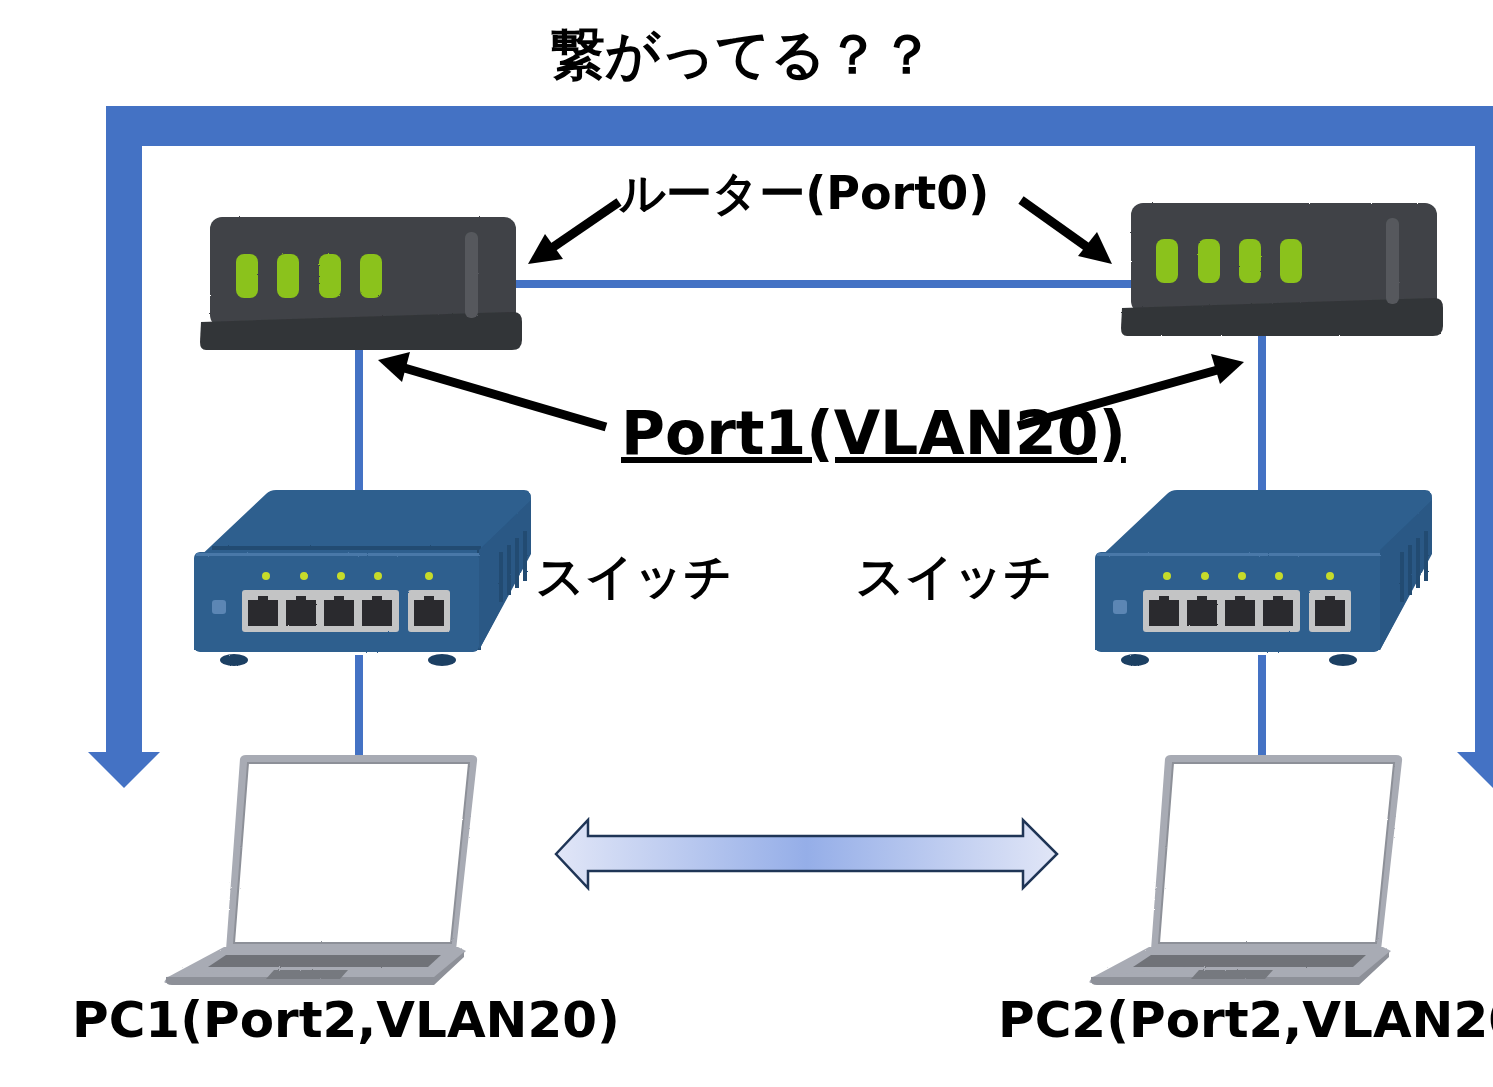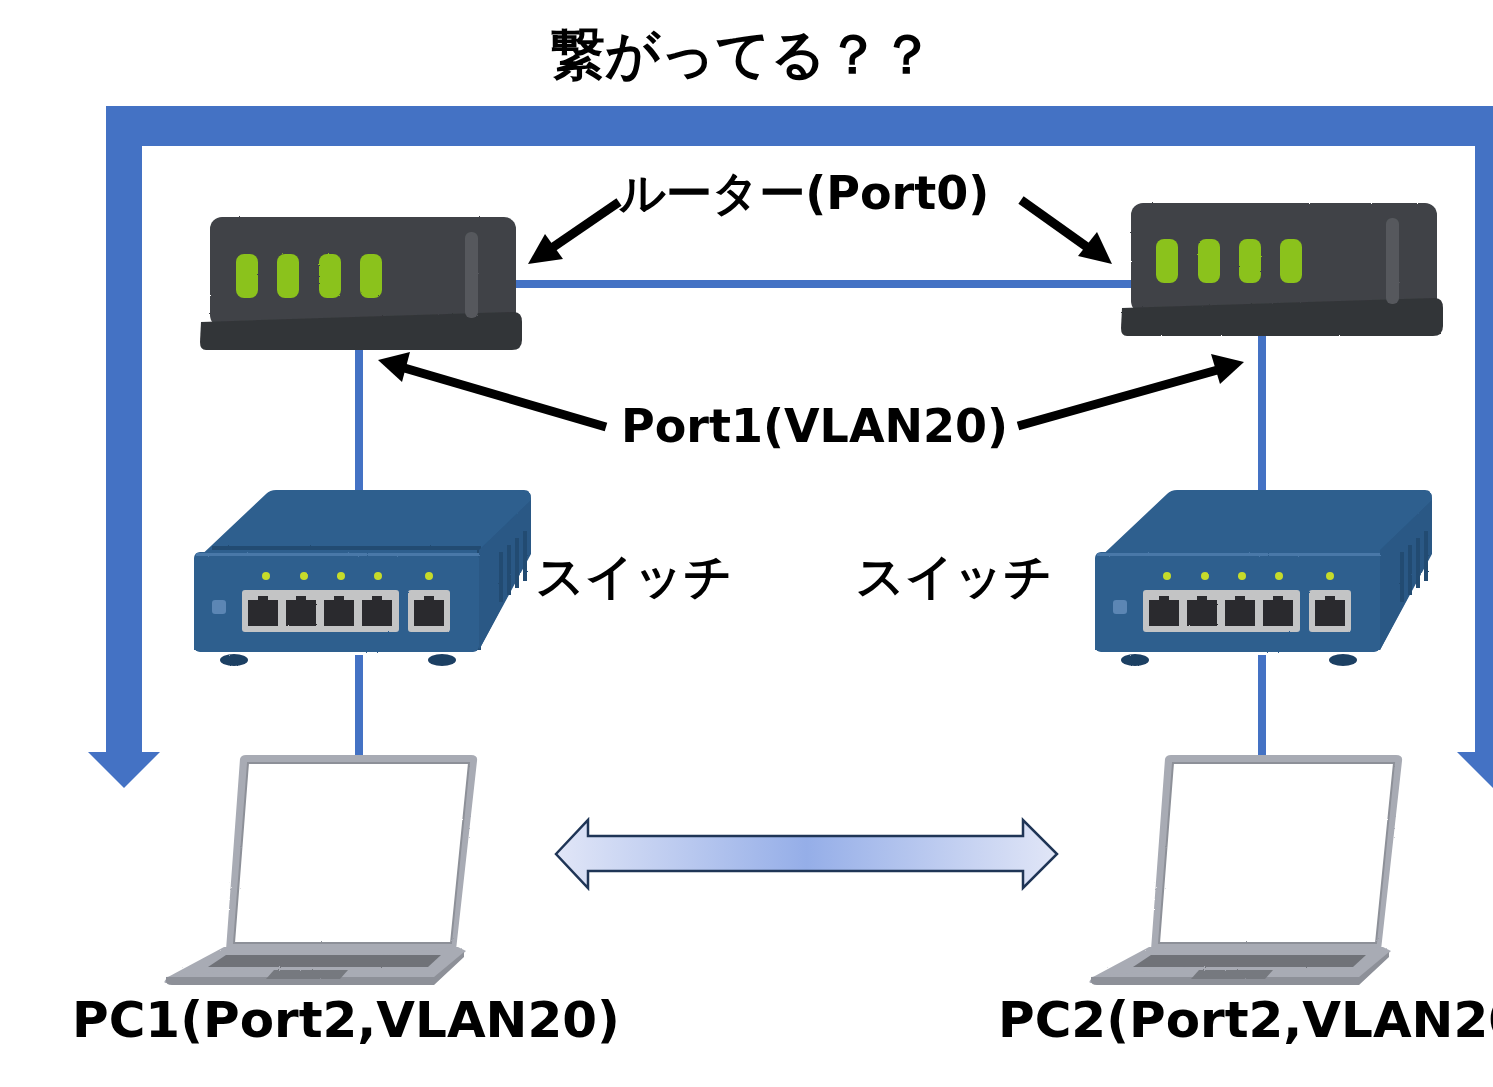--- a/index.html
+++ b/index.html
@@ -3,21 +3,21 @@
   <meta charset="utf-8">
   <style>
     html, body { margin: 0; padding: 0; background: #ffffff; }
     body { width: 1493px; height: 1087px; position: relative; overflow: hidden;
            font-family: "DejaVu Sans", "Liberation Sans", sans-serif; }
     #stage { position: absolute; left: 0; top: 0; width: 1261px; height: 1087px; margin-left: 36px; }
     .label { position: absolute; color: #000; font-weight: bold; white-space: nowrap; line-height: 1; }
     #title { left: 0; width: 1493px; top: 28px; text-align: center; font-size: 54px; padding-left: 0; }
     #title span { display: inline-block; transform: translateX(-40px); }
     #router-label { left: 583px; top: 170px; font-size: 46px; text-align: right; }
-    #port1-label { left: 585px; top: 403px; font-size: 46px; }
+    #port1-label { left: 585px; top: 403px; font-size: 60px; text-decoration: underline; }
     #switch-label-1 { left: 500px; top: 552px; font-size: 48px; }
     #switch-label-2 { left: 820px; top: 552px; font-size: 48px; }
     #pc1-label { left: 36px; top: 995px; font-size: 50px; }
     #pc2-label { left: 962px; top: 995px; font-size: 50px; }
   </style>
 </head>
 <body>
 
 <div id="stage">
 <svg width="1493" height="1087" viewBox="0 0 1493 1087" xmlns="http://www.w3.org/2000/svg">

